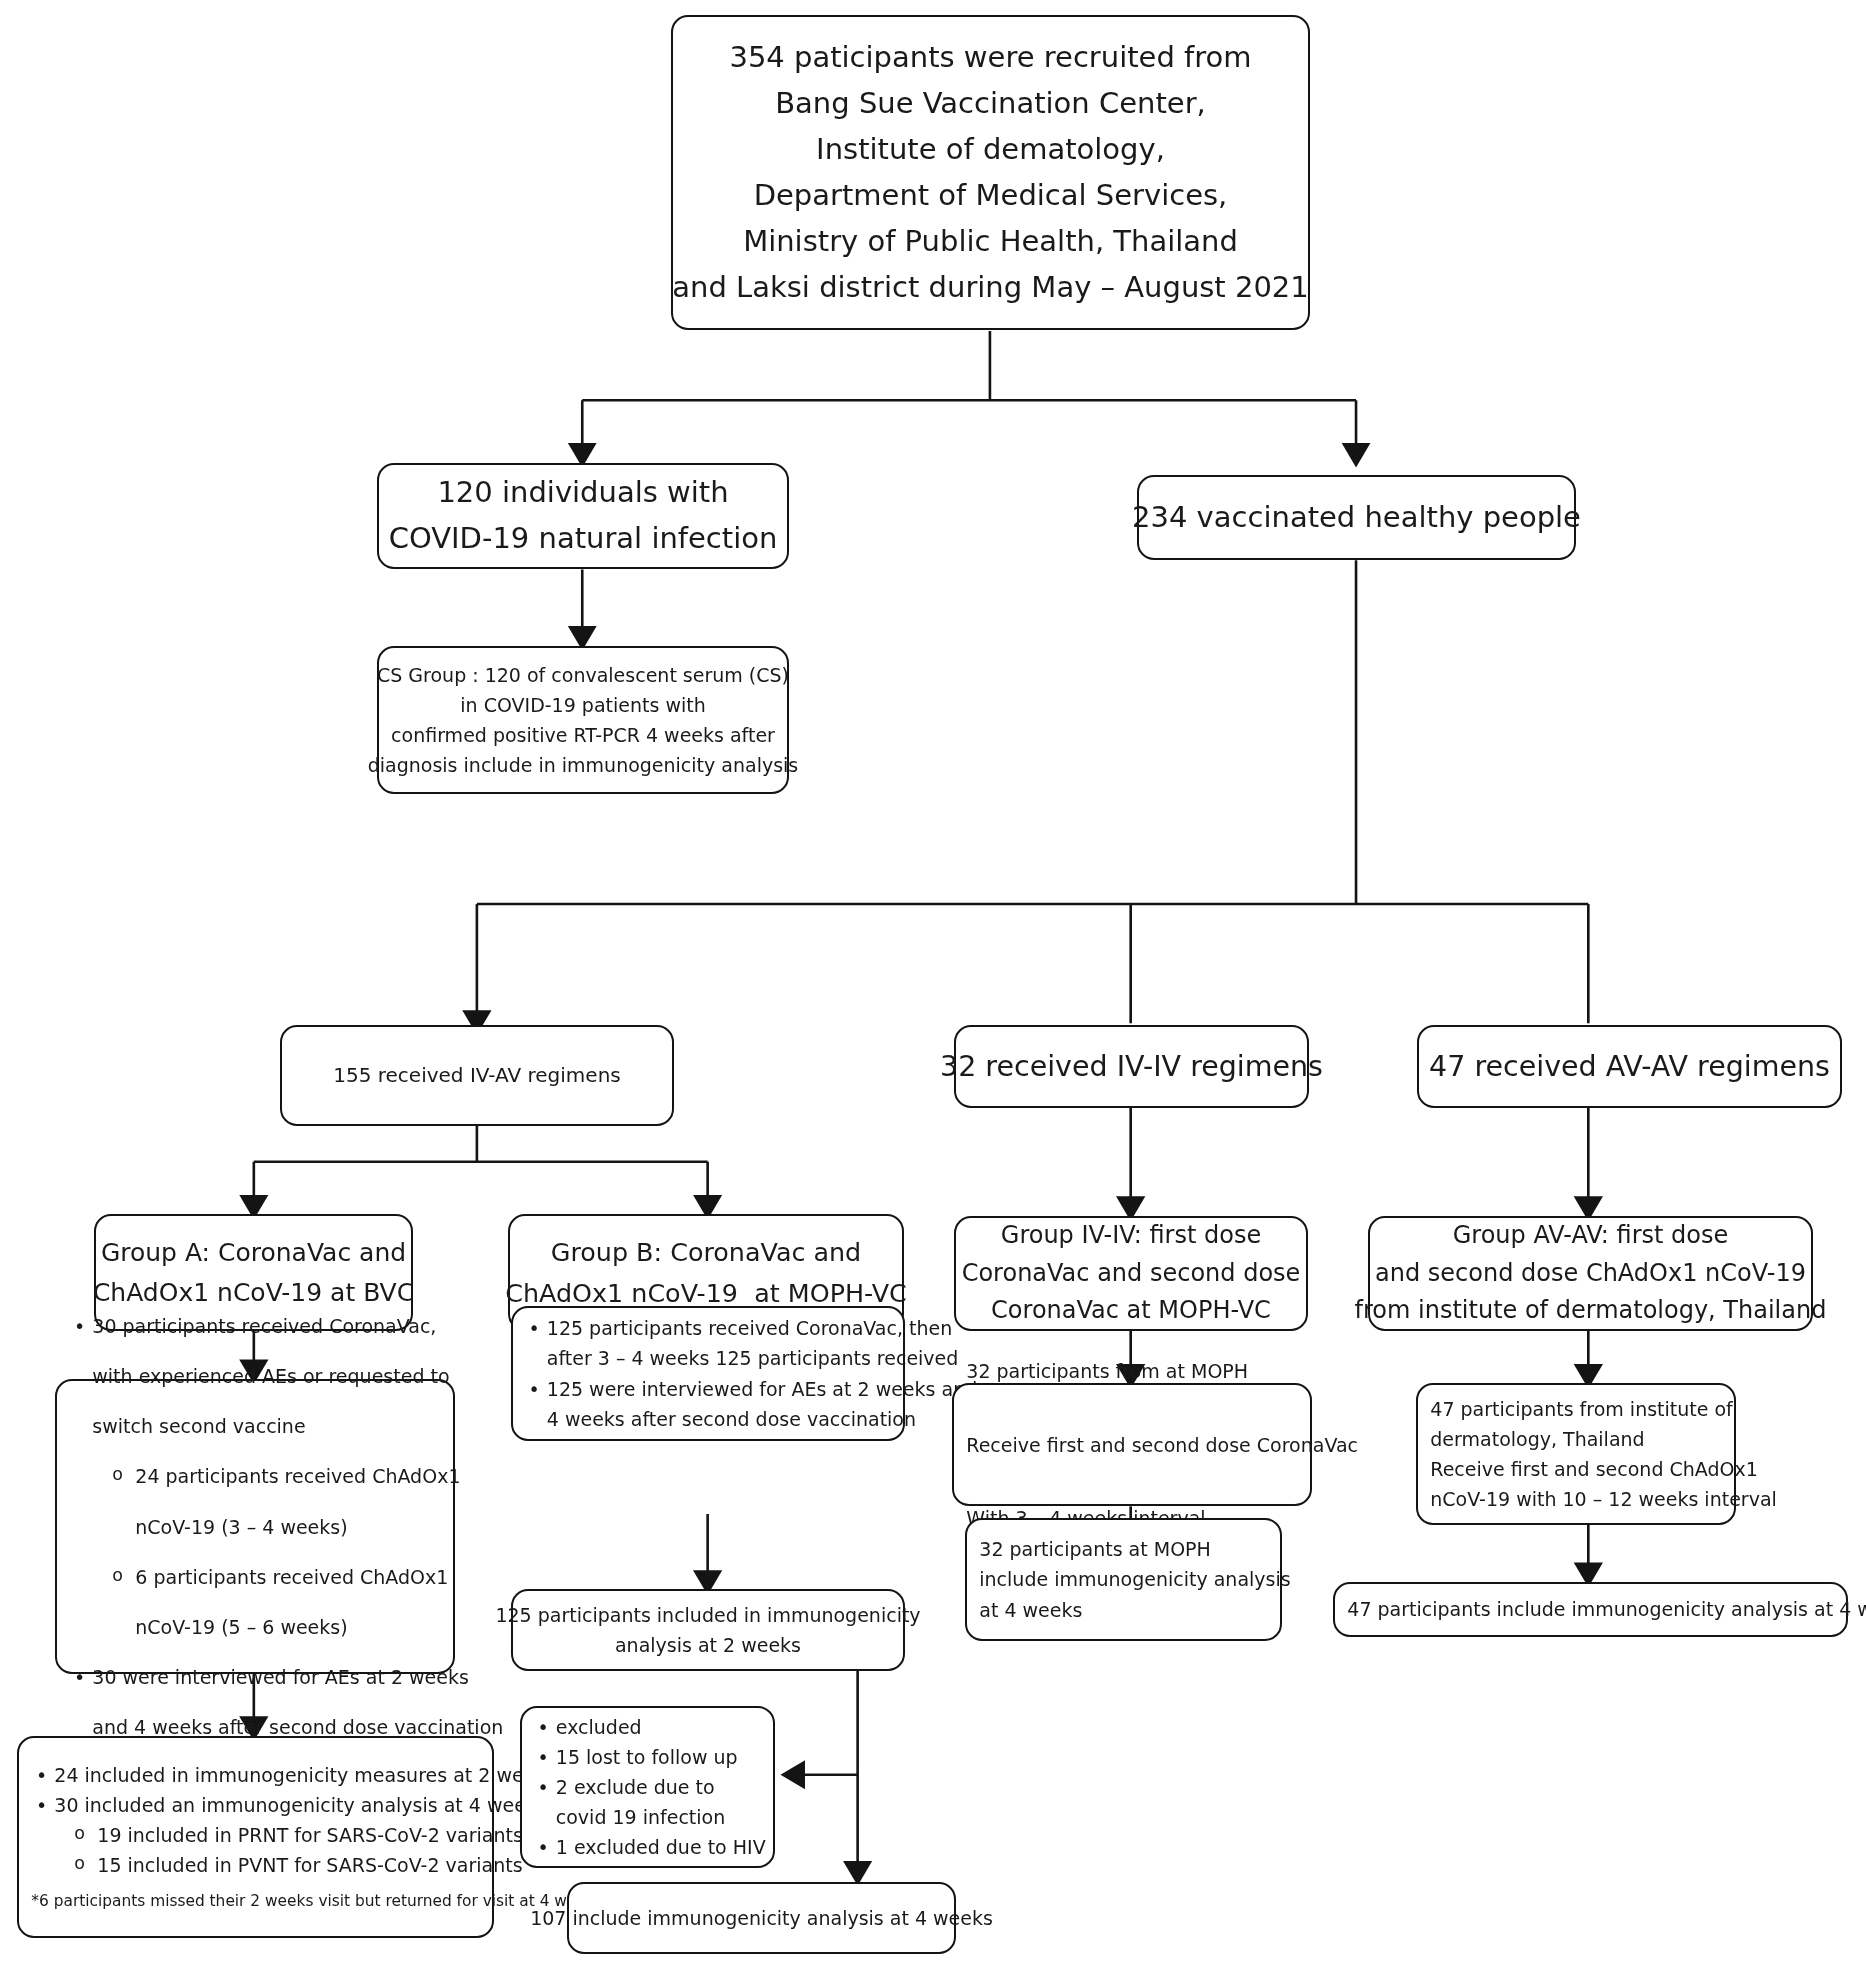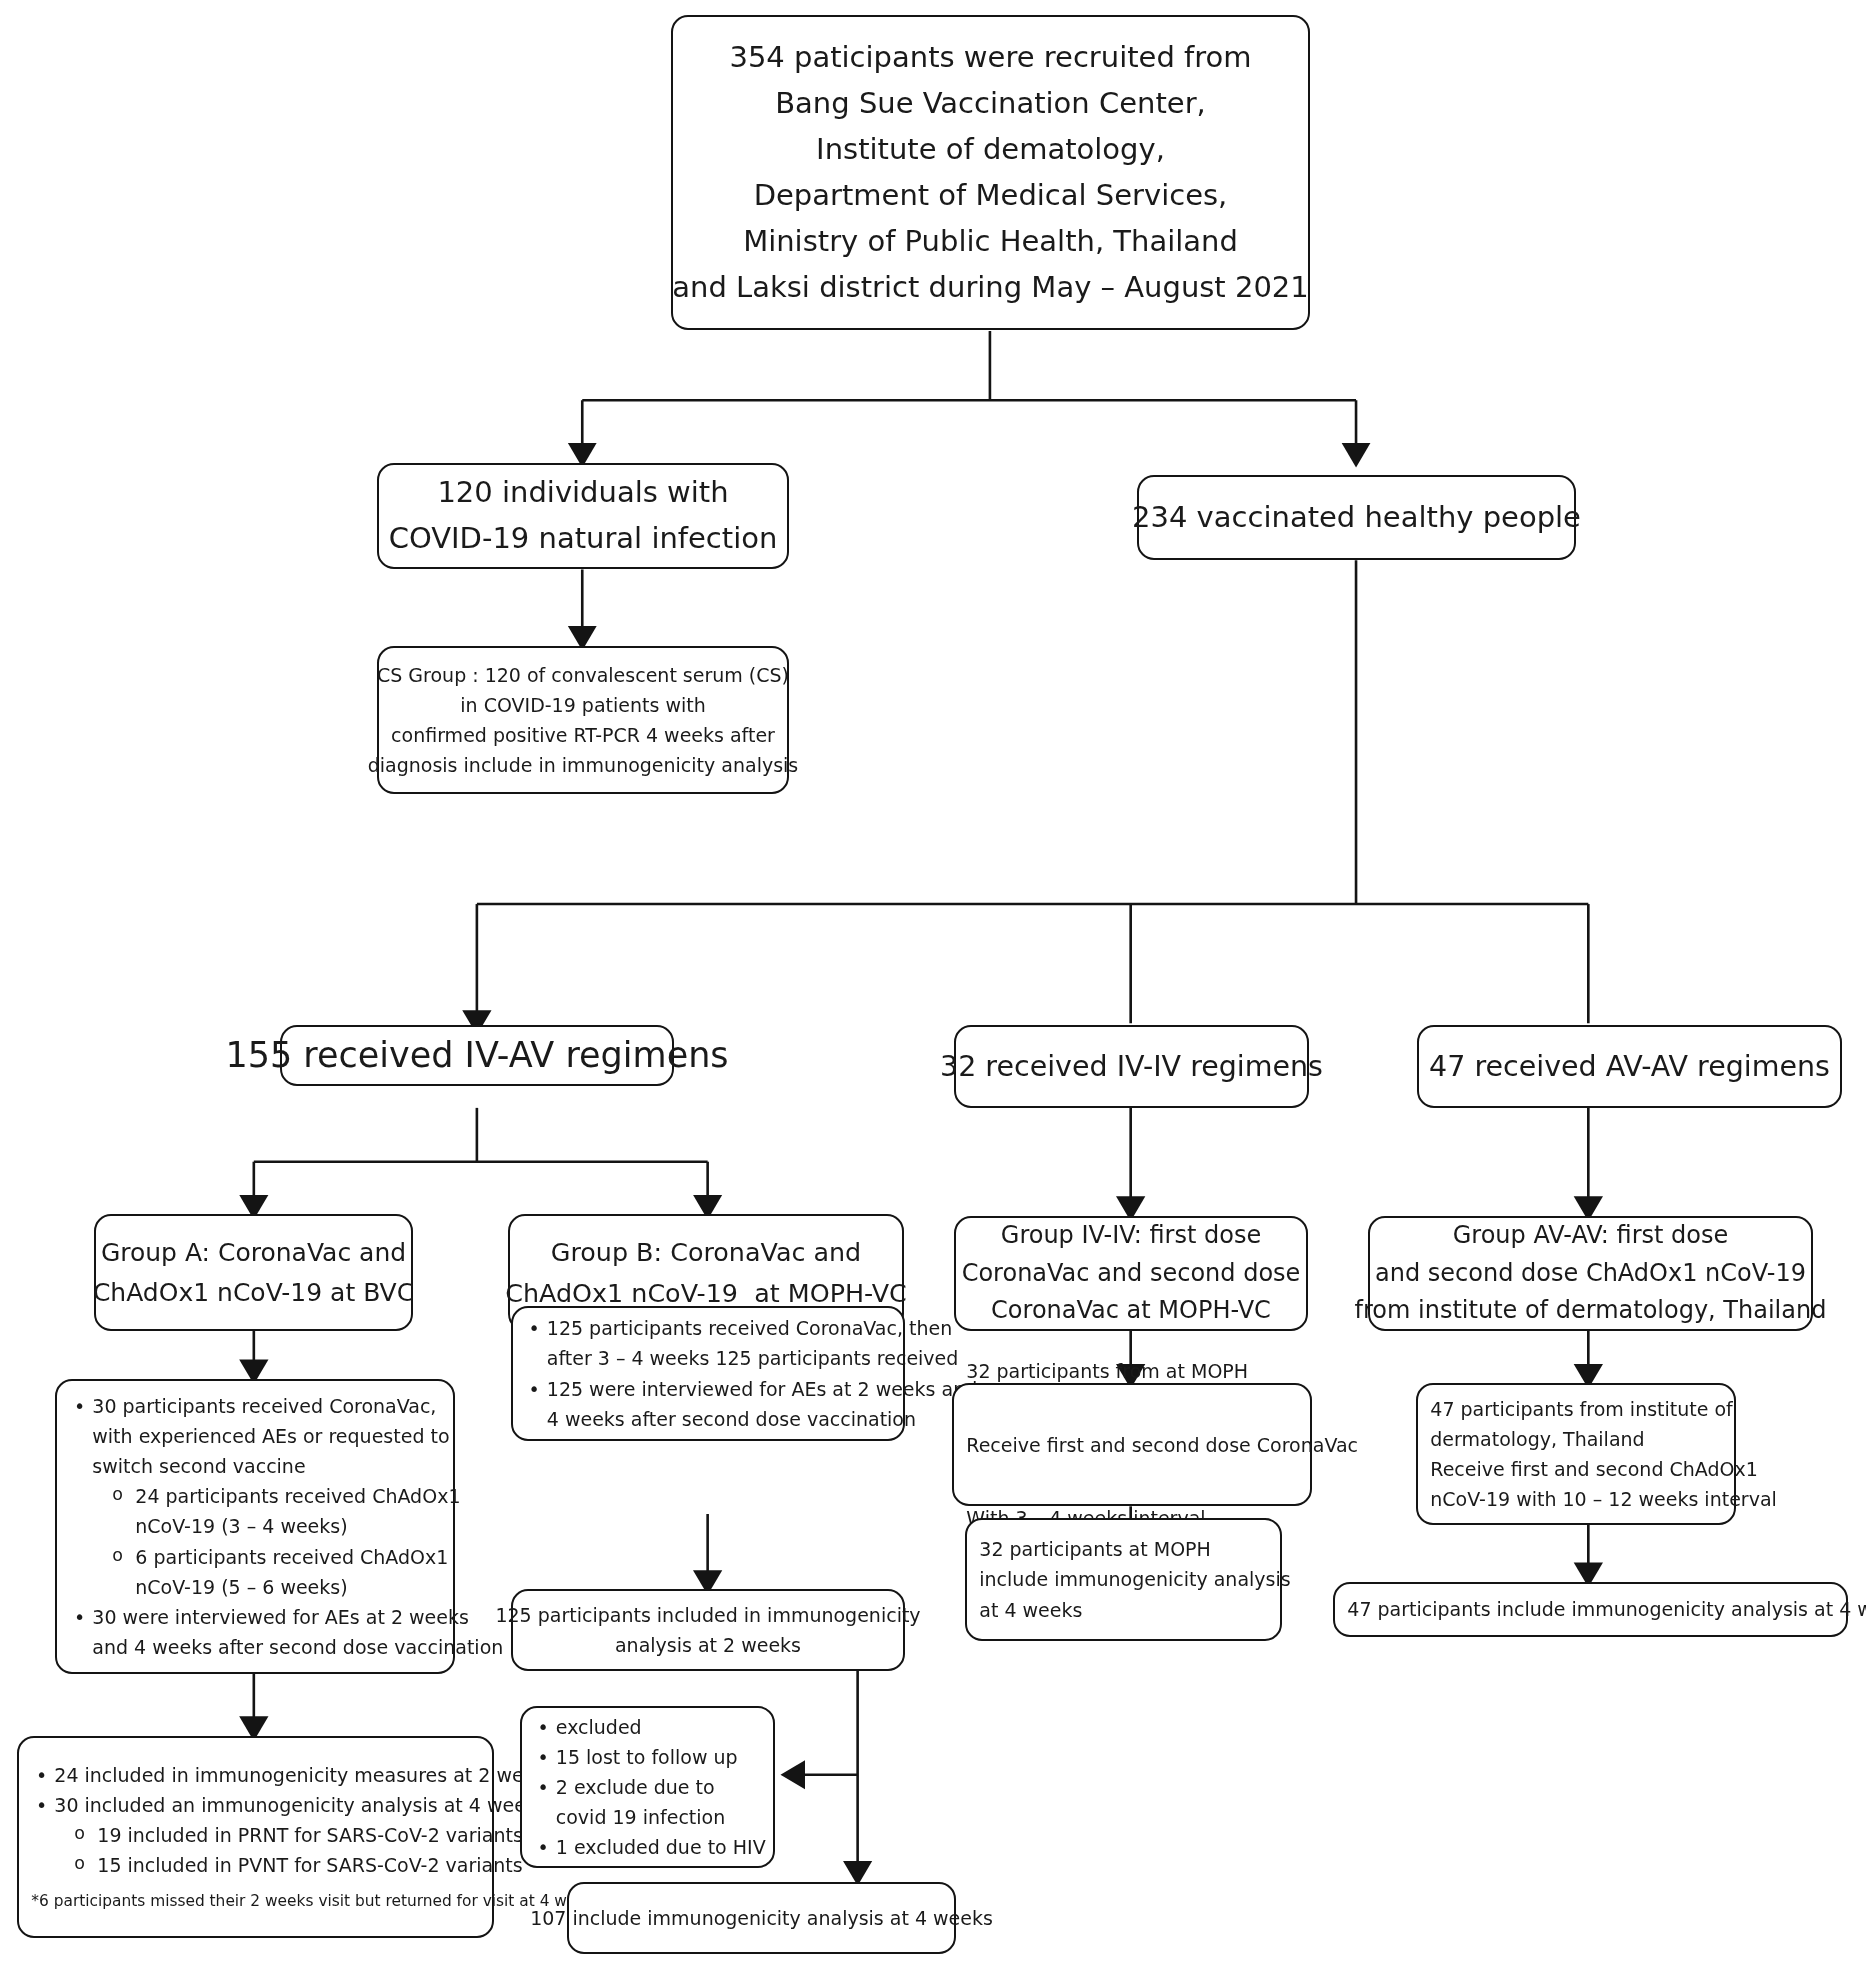--- a/index.html
+++ b/index.html
@@ -102,21 +102,21 @@
     <span class="ln">234 vaccinated healthy people</span>
   </div>
 
   <div class="node center" style="left:377px;top:646px;width:412px;height:148px;font-size:19px;padding:6.2px 10.8px;">
     <span class="ln">CS Group : 120 of convalescent serum (CS)</span>
     <span class="ln">in COVID-19 patients with</span>
     <span class="ln">confirmed positive RT-PCR 4 weeks after</span>
     <span class="ln">diagnosis include in immunogenicity analysis</span>
   </div>
 
-  <div class="node center" style="left:280px;top:1025px;width:394px;height:61px;font-size:35px;padding:3.1px 10.8px;align-items:center;">
+  <div class="node center" style="left:280px;top:1025px;width:394px;height:101px;font-size:20px;padding:3.1px 10.8px;align-items:center;">
     <span class="ln">155 received IV-AV regimens</span>
   </div>
 
   <div class="node center" style="left:954px;top:1025px;width:355px;height:83px;font-size:28.5px;padding:3.1px 10.8px;">
     <span class="ln">32 received IV-IV regimens</span>
   </div>
 
   <div class="node center" style="left:1376px;top:1025px;width:425px;height:83px;font-size:28.5px;padding:3.1px 10.8px;margin-left:41px;">
     <span class="ln">47 received AV-AV regimens</span>
   </div>
@@ -136,21 +136,21 @@
     <span class="ln">CoronaVac and second dose</span>
     <span class="ln">CoronaVac at MOPH-VC</span>
   </div>
 
   <div class="node center" style="left:1368px;top:1216px;width:445px;height:115px;font-size:24px;padding:1.5px 7.7px;">
     <span class="ln">Group AV-AV: first dose</span>
     <span class="ln">and second dose ChAdOx1 nCoV-19</span>
     <span class="ln">from institute of dermatology, Thailand</span>
   </div>
 
-  <div class="node left" style="left:55px;top:1379px;width:400px;height:295px;font-size:19px;padding:9.2px 12.3px;">
+  <div class="node left" style="left:55px;top:1379px;width:400px;height:295px;font-size:19px;padding:9.2px 12.3px;gap:20px;">
     <span class="bul">30 participants received CoronaVac,</span>
     <span class="bulc">with experienced AEs or requested to</span>
     <span class="bulc">switch second vaccine</span>
     <span class="sub">24 participants received ChAdOx1</span>
     <span class="subc">nCoV-19 (3 – 4 weeks)</span>
     <span class="sub">6 participants received ChAdOx1</span>
     <span class="subc">nCoV-19 (5 – 6 weeks)</span>
     <span class="bul">30 were interviewed for AEs at 2 weeks</span>
     <span class="bulc">and 4 weeks after second dose vaccination</span>
   </div>

